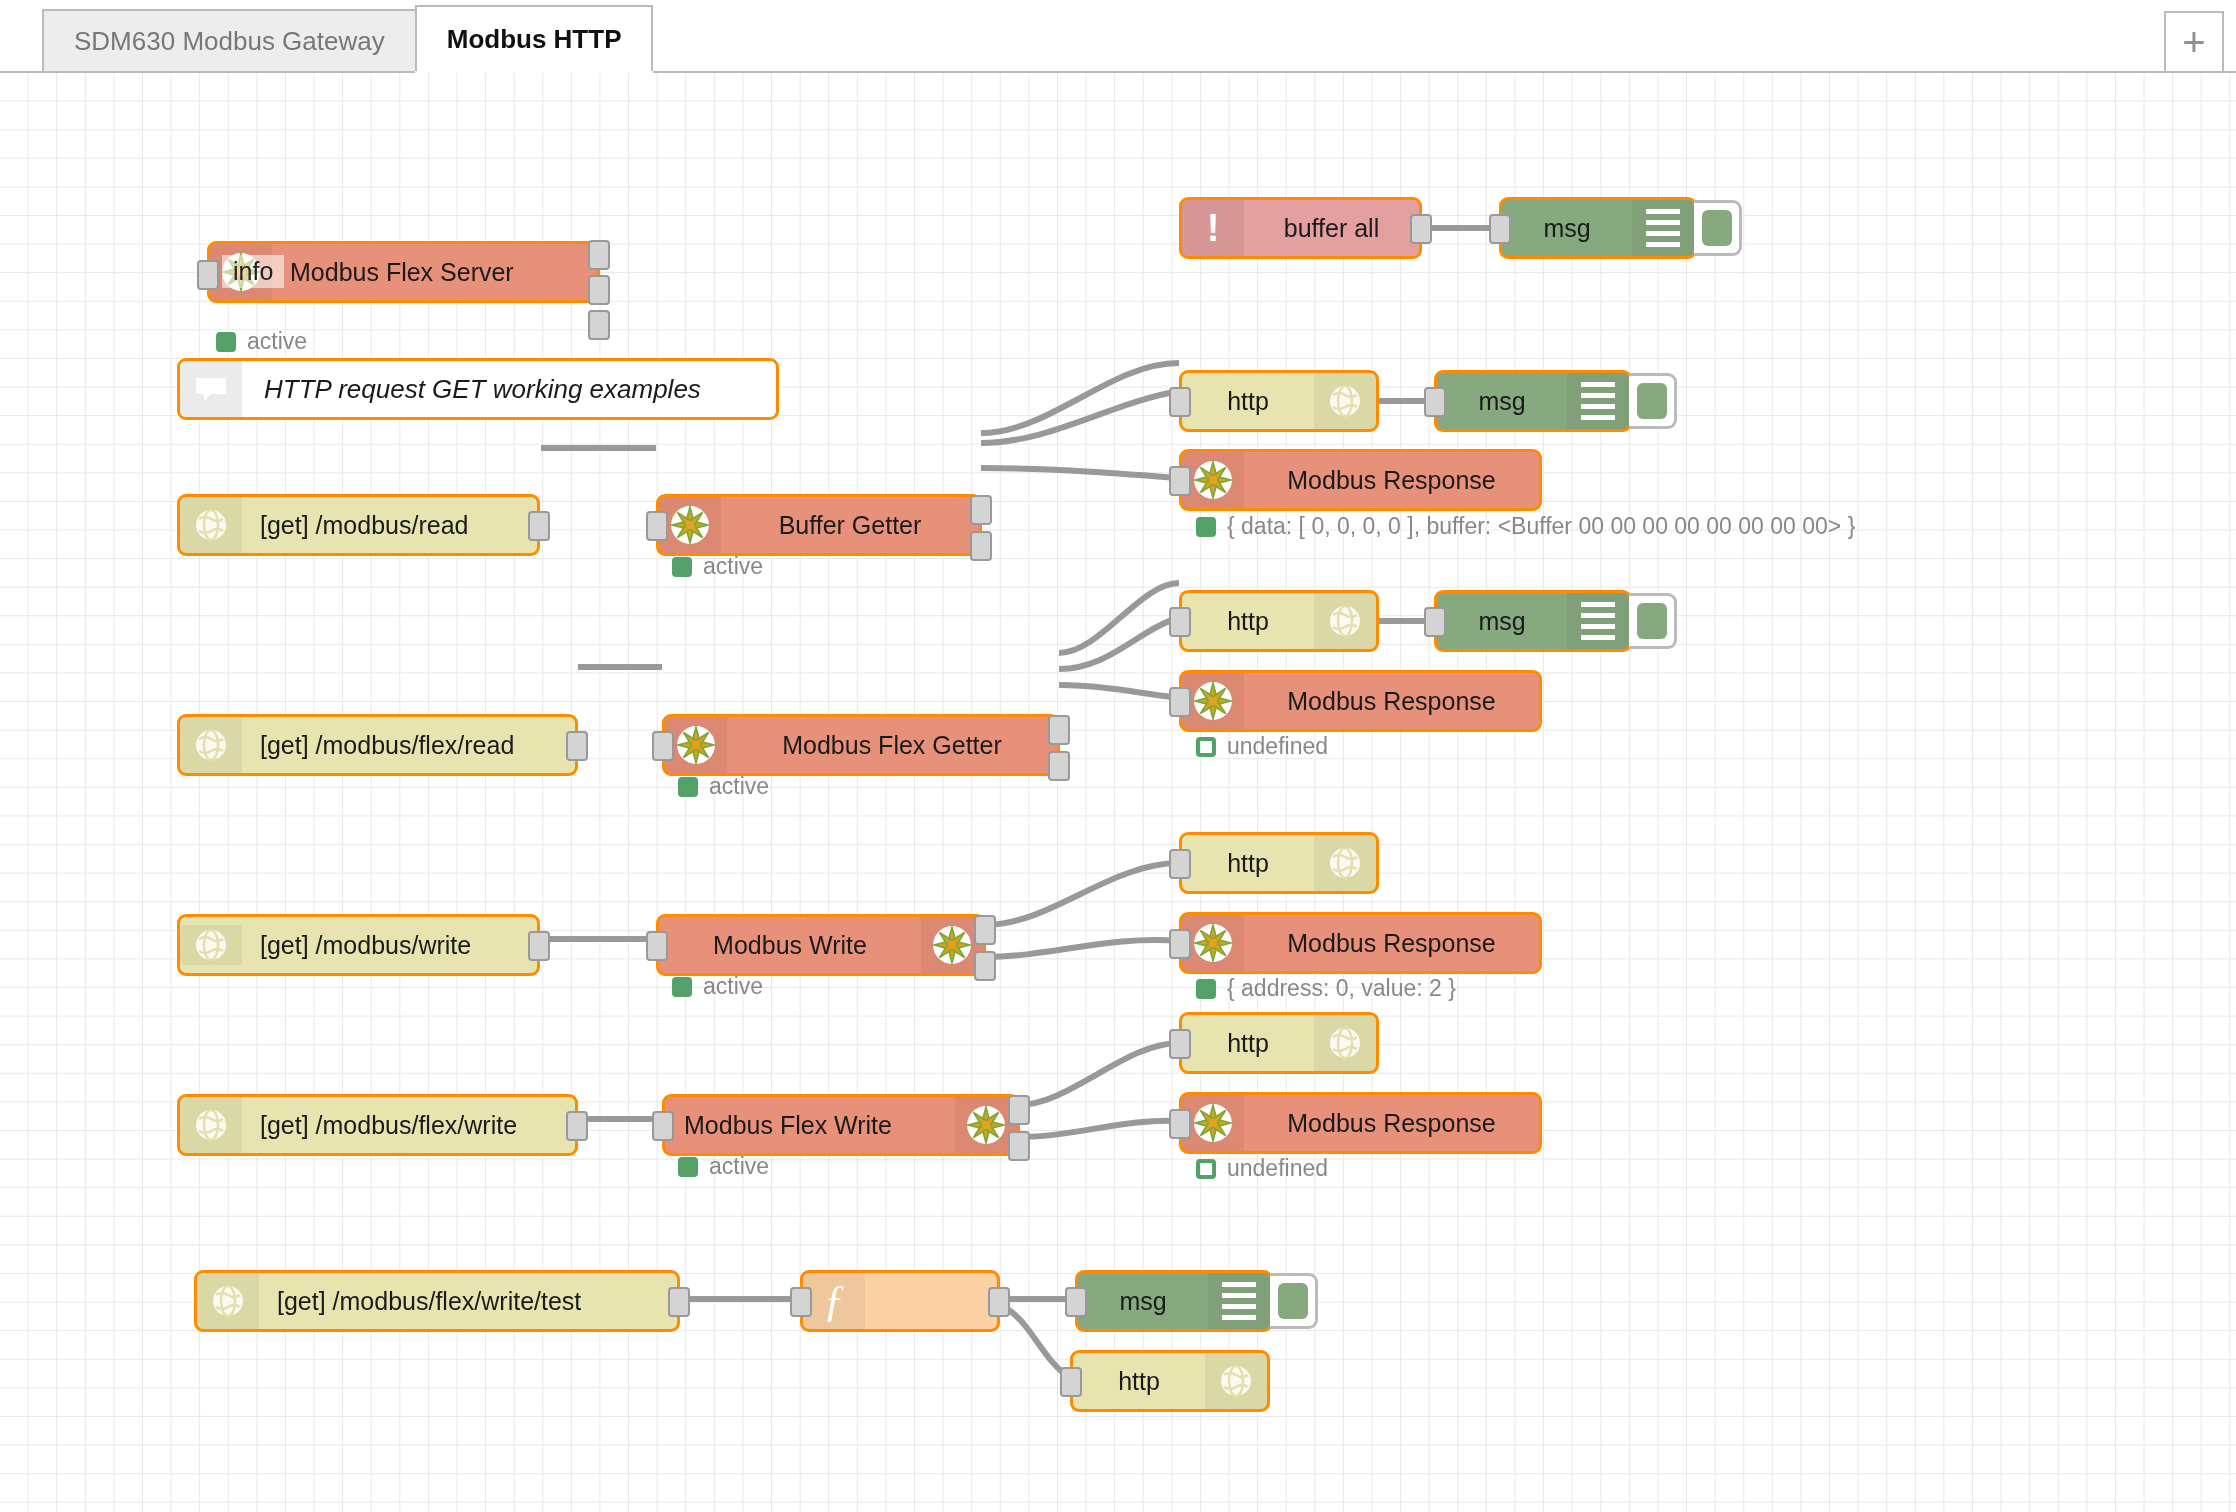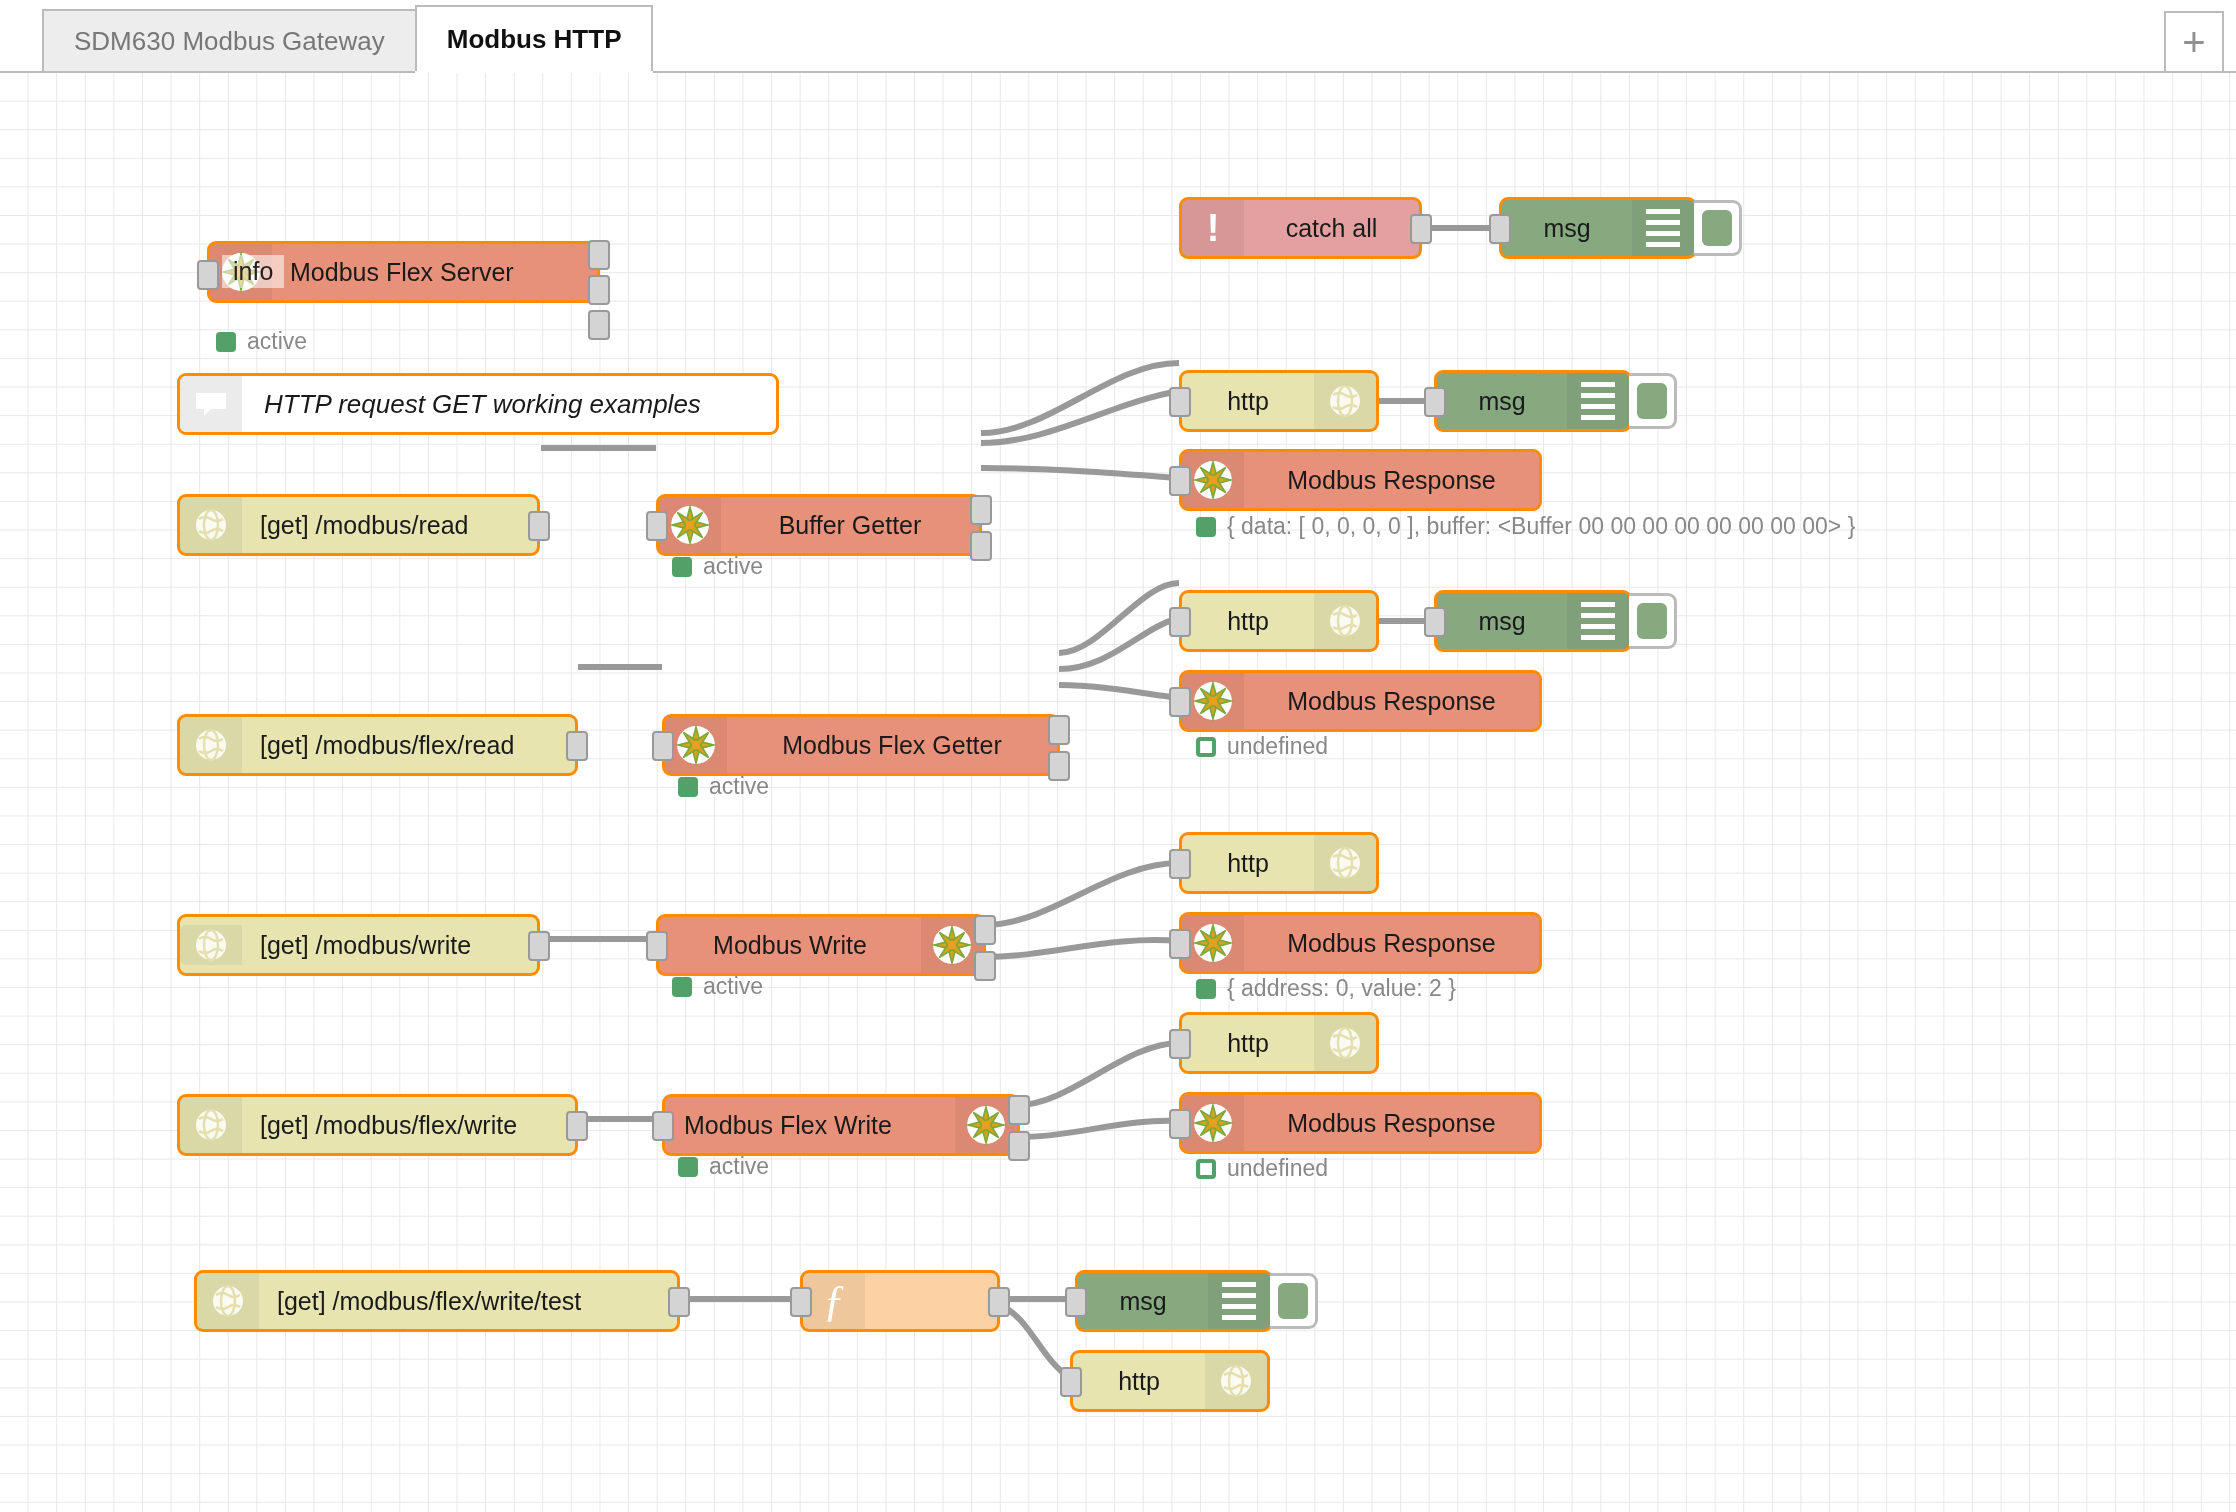--- a/index.html
+++ b/index.html
@@ -286,34 +286,34 @@
     <div class="port out" style="top:66px;"></div>
   </div>
   <div class="info-tip" style="left:222px; top:182px;">
     <span>info</span>
   </div>
   <div class="status" style="left:216px; top:255px;">
     <span class="dot"></span>
     <span>active</span>
   </div>
 
-  <div class="node n-comment" style="left:177px; top:300px; width:602px; height:62px;">
+  <div class="node n-comment" style="left:177px; top:285px; width:602px; height:62px;">
     <div class="icon-box">
       <svg class="glyph-comment" viewBox="0 0 36 30">
         <path d="M3 4 h30 v16 h-15 l-7 7 v-7 h-8 z" fill="#ffffff"></path>
       </svg>
     </div>
     <div class="body">HTTP request GET working examples</div>
   </div>
 
   <div class="node n-catch" style="left:1179px; top:124px; width:243px;">
     <div class="icon-box">
       <span class="glyph-bang">!</span>
     </div>
-    <div class="body">catch all</div>
+    <div class="body">buffer all</div>
     <div class="port out" style="top:14px;"></div>
   </div>
 
   <div class="node n-debug" style="left:1499px; top:124px; width:198px;">
     <div class="body">msg</div>
     <div class="debug-bars">
       <i></i>
         <i></i>
         <i></i>
         <i></i>

